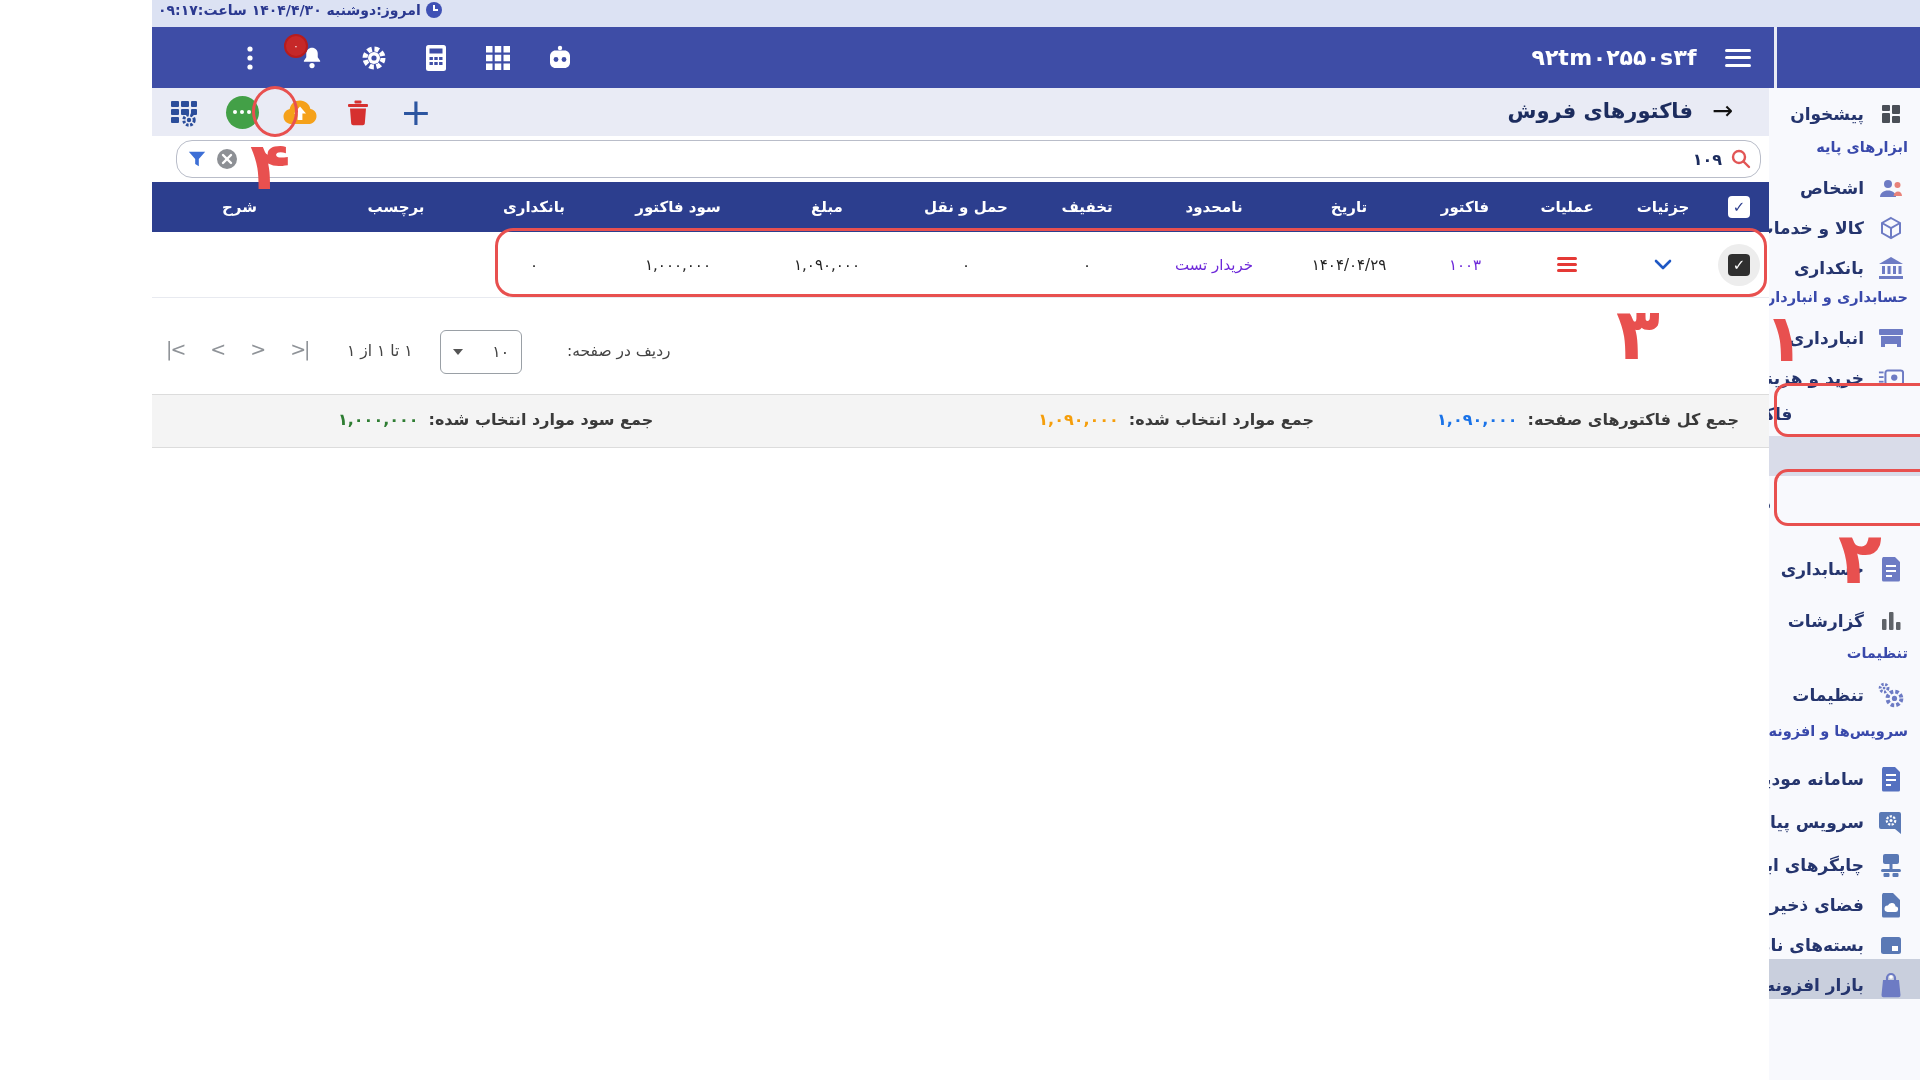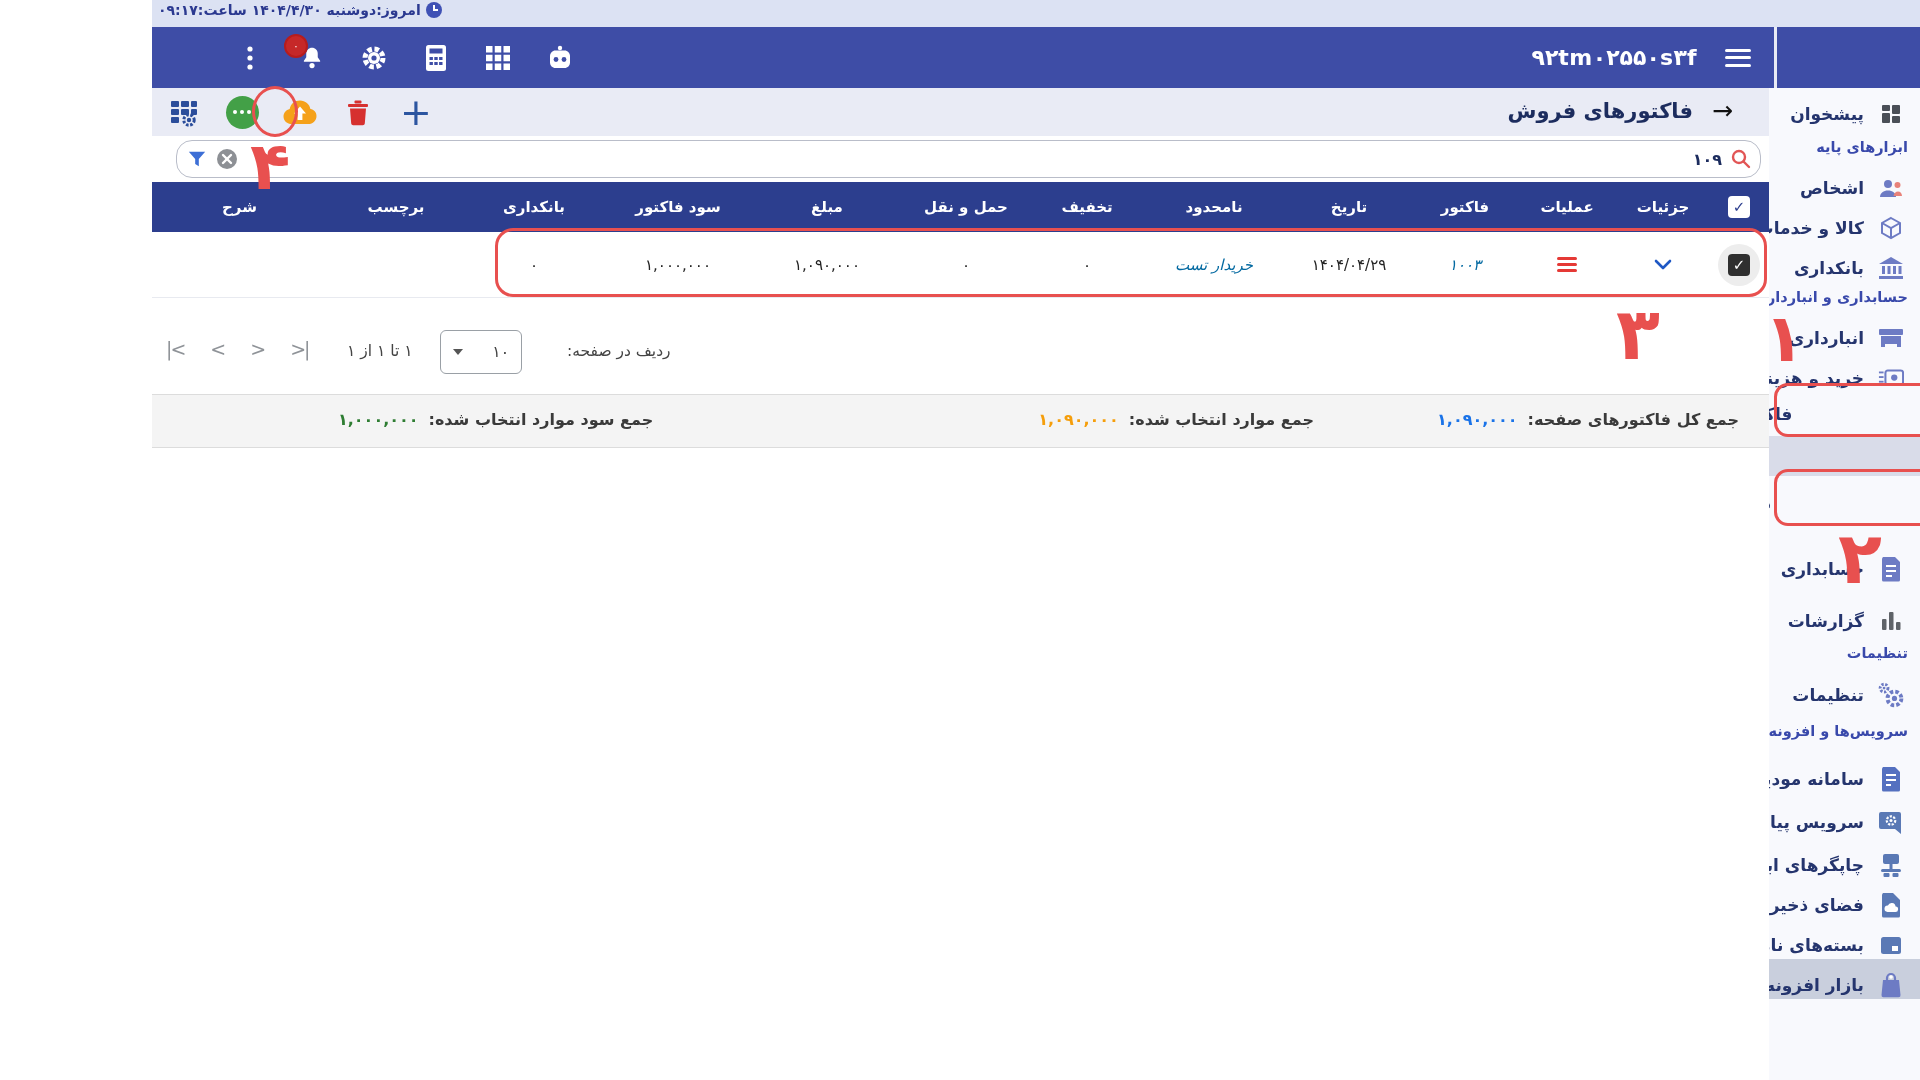--- a/index.html
+++ b/index.html
@@ -68,21 +68,21 @@
   .trow{height:66px;display:flex;direction:rtl;align-items:center;background:#fff;border-bottom:1px solid #e8eaf0;font-size:15px;color:#222;}
   .cell{display:flex;align-items:center;justify-content:center;text-align:center;}
   .c-check{width:60px;}.c-det{width:92px;}.c-op{width:100px;}.c-inv{width:104px;}
   .c-date{width:128px;}.c-buyer{width:142px;}.c-disc{width:112px;}.c-ship{width:130px;}
   .c-amt{width:148px;}.c-profit{width:150px;}.c-paid{width:138px;}.c-tag{width:138px;}.c-desc{flex:1;}
   .hd-check{width:22px;height:22px;background:#fff;border-radius:4px;display:flex;align-items:center;justify-content:center;
             color:#2c3e8e;font-size:15px;font-weight:700;cursor:pointer;}
   .row-check-wrap{width:42px;height:42px;border-radius:50%;background:#ededed;display:flex;align-items:center;justify-content:center;}
   .row-check{width:22px;height:22px;background:#2f2f2f;border-radius:4px;display:flex;align-items:center;justify-content:center;
              color:#fff;font-size:15px;font-weight:700;cursor:pointer;}
-  .link{color:#0369a1;cursor:pointer;font-style:italic;}
+  .link{color:#6d28d9;cursor:pointer;}
   .burger{width:20px;height:15px;display:flex;flex-direction:column;justify-content:space-between;cursor:pointer;}
   .burger i{display:block;height:3px;background:#e53935;border-radius:2px;}
   
   .pagination{margin-top:14px;height:82px;position:relative;color:#444;font-size:15.5px;}
   .pg-label{position:absolute;left:415px;top:30px;}
   .pg-select{position:absolute;left:288px;top:18px;width:82px;height:44px;border:1px solid #9aa0a6;border-radius:6px;
              display:flex;direction:rtl;align-items:center;justify-content:space-between;padding:0 12px;cursor:pointer;}
   .pg-caret{width:0;height:0;border-left:5px solid transparent;border-right:5px solid transparent;border-top:6px solid #555;}
   .pg-range{position:absolute;left:195px;top:30px;}
   .pg-arrows{position:absolute;left:14px;top:26px;display:flex;direction:ltr;gap:26px;color:#8f9398;font-size:19px;}

